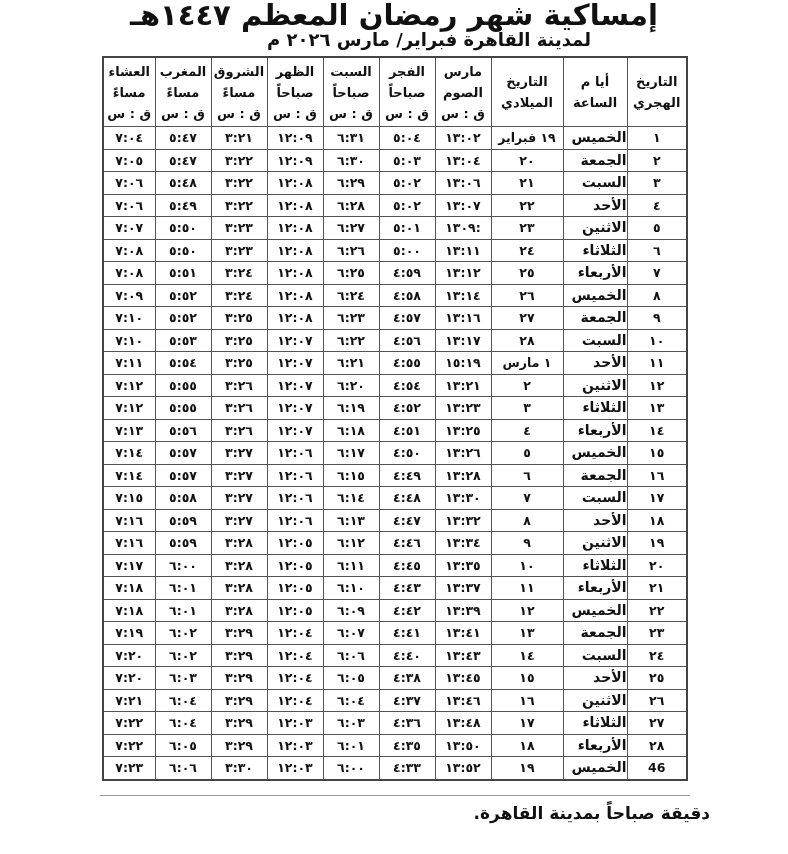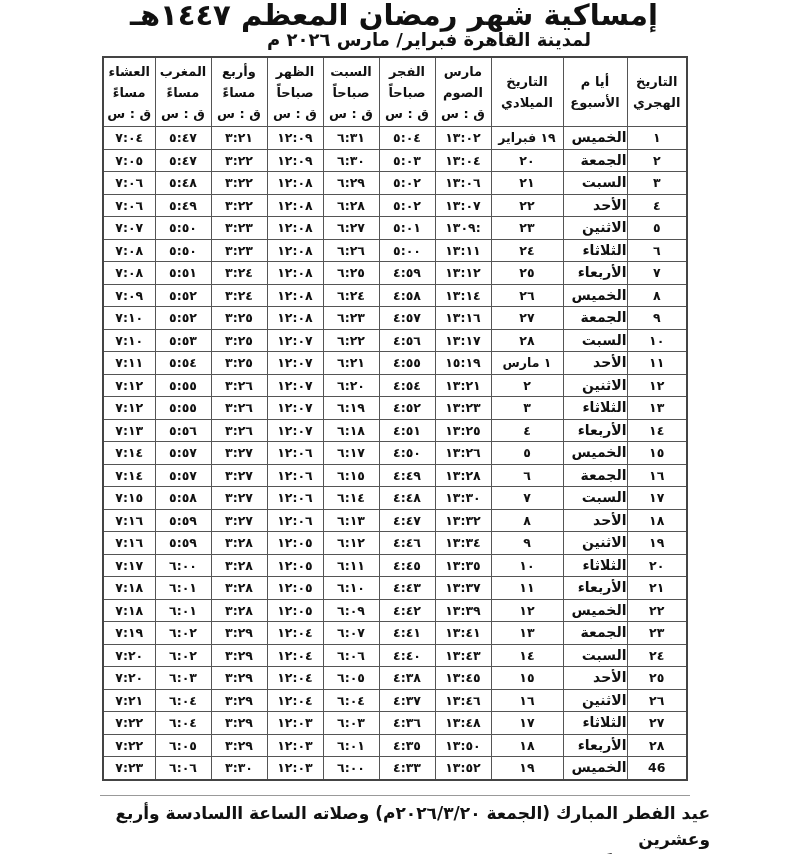--- a/index.html
+++ b/index.html
@@ -37,21 +37,21 @@
         <col style="width:52px">
     </colgroup>
     <thead>
       <tr id="hdr-row">
           <th>
             <div>التاريخ</div>
             <div>الهجري</div>
           </th>
           <th>
             <div>أيا م</div>
-            <div>الأسبوع</div>
+            <div>الساعة</div>
           </th>
           <th>
             <div>التاريخ</div>
             <div>الميلادي</div>
           </th>
           <th>
             <div>مارس</div>
             <div>الصوم</div>
             <div>ق : س</div>
           </th>
@@ -64,21 +64,21 @@
             <div>السبت</div>
             <div>صباحاً</div>
             <div>ق : س</div>
           </th>
           <th>
             <div>الظهر</div>
             <div>صباحاً</div>
             <div>ق : س</div>
           </th>
           <th>
-            <div>وأربع</div>
+            <div>الشروق</div>
             <div>مساءً</div>
             <div>ق : س</div>
           </th>
           <th>
             <div>المغرب</div>
             <div>مساءً</div>
             <div>ق : س</div>
           </th>
           <th>
             <div>العشاء</div>
@@ -436,15 +436,14 @@
           <td>٦:٠٦</td>
           <td>٧:٢٣</td>
         </tr>
       </tbody>
   </table>
 </div>
 
 <div class="hline" style="top:795px;"></div>
 
 <div class="footer">
-  <div>عيد الفطر المبارك (الجمعة ٢٠٢٦/٣/٢٠م) وصلاته الساعة االسادسة وأربع وعشرين</div>
   <div>دقيقة صباحاً بمدينة القاهرة.</div>
 </div>
 
 </body></html>

